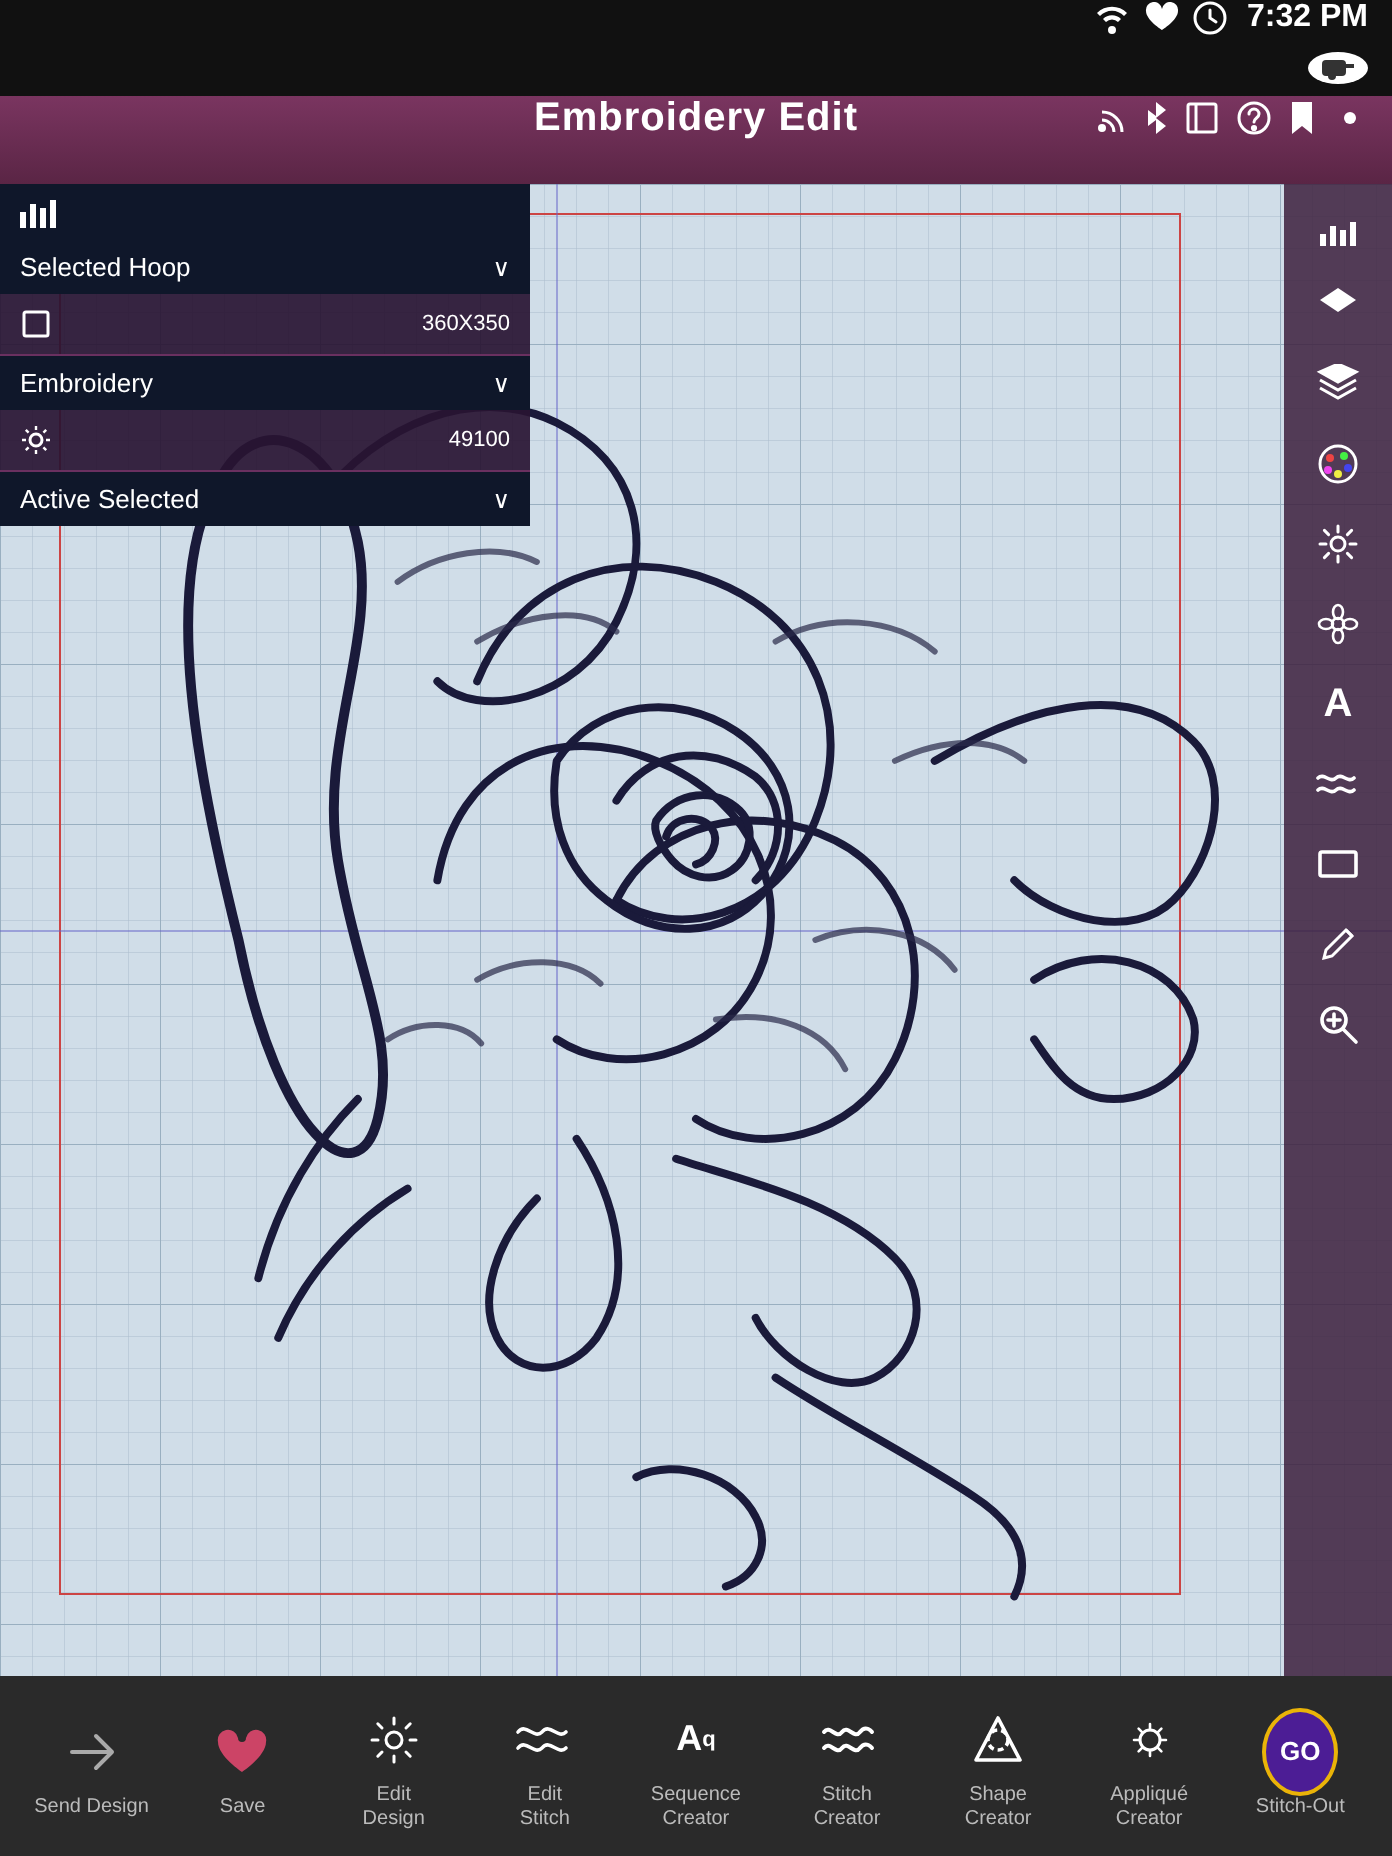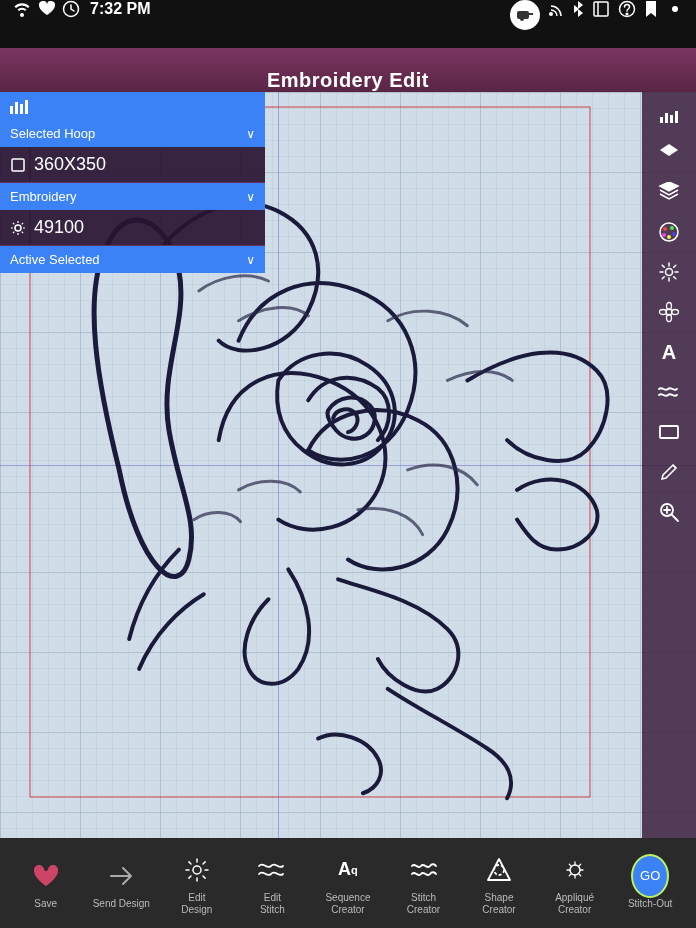--- a/index.html
+++ b/index.html
@@ -11,24 +11,25 @@
       overflow: hidden;
       position: relative;
     }
 
     
     #status-bar {
       width: 100%;
       height: 48px;
       background: #111;
       display: flex;
-      align-items: flex-start;
+      align-items: flex-end;
       padding: 0 12px;
       gap: 8px;
       color: white;
+      flex-direction: column;
     }
     .status-icons {
       display: flex;
       align-items: center;
       gap: 6px;
       flex: 1;
     }
     .status-time {
       font-size: 16px;
       font-weight: bold;
@@ -52,21 +53,21 @@
       color: #333;
       font-size: 14px;
     }
 
     
     #title-bar {
       width: 100%;
       height: 44px;
       background: linear-gradient(to bottom, #7a3560, #5a2545);
       display: flex;
-      align-items: flex-end;
+      align-items: flex-start;
       justify-content: center;
     }
     #title-bar span {
       color: white;
       font-size: 20px;
       font-weight: bold;
       letter-spacing: 0.5px;
     }
 
     
@@ -95,43 +96,44 @@
     #left-panel {
       position: absolute;
       top: 0;
       left: 0;
       width: 265px;
       z-index: 10;
       background: transparent;
     }
 
     .panel-header {
-      background: #3b82f6;
+      background: #0f172a;
       color: white;
       padding: 6px 10px;
       font-size: 13px;
       display: flex;
       align-items: center;
       gap: 6px;
       cursor: pointer;
     }
     .panel-header-inner {
       display: flex;
       align-items: center;
       width: 100%;
       justify-content: space-between;
     }
     .panel-item {
       background: rgba(40,20,50,0.92);
       color: white;
       padding: 7px 10px;
-      font-size: 18px;
+      font-size: 11px;
       display: flex;
       align-items: center;
       gap: 8px;
+      justify-content: space-between;
     }
     .panel-divider {
       height: 1px;
       background: #6a3060;
     }
 
     
     .bars-icon {
       display: flex;
       gap: 2px;
@@ -211,30 +213,30 @@
     }
     .bottom-btn span.label {
       font-size: 10px;
       text-align: center;
       color: #bbb;
       line-height: 1.2;
     }
     .go-btn {
       width: 44px;
       height: 44px;
-      background: #3b82f6;
+      background: #4c1d95;
       border-radius: 50%;
       display: flex;
       align-items: center;
       justify-content: center;
       color: white;
       font-size: 13px;
-      font-weight: normal;
+      font-weight: bold;
       cursor: pointer;
-      border: 2px solid #bef264;
+      border: 2px solid #eab308;
     }
 
     
     #embroidery-svg {
       position: absolute;
       top: 0; left: 0;
       width: 100%;
       height: 100%;
       pointer-events: none;
     }
@@ -522,34 +524,34 @@
       </svg>
     </div>
   </div>
 
 </div>
 
 <div id="bottom-toolbar">
 
   <div class="bottom-btn">
     <div class="icon-wrap">
+      <svg width="28" height="28" viewBox="0 0 28 28" fill="none" stroke="#aaa" stroke-width="2">
+        <path d="M4 14 L24 14 M16 6 L24 14 L16 22" stroke-linecap="round" stroke-linejoin="round"></path>
+      </svg>
+    </div>
+    <span class="label">Send Design</span>
+  </div>
+
+  <div class="bottom-btn">
+    <div class="icon-wrap">
       <svg width="28" height="26" viewBox="0 0 28 26" fill="#cc4466">
         <path d="M14 23 C14 23 2 15 2 8 a5 5 0 0 1 10-2 2 2 0 0 0 4 0 a5 5 0 0 1 10 2 C26 15 14 23 14 23Z"></path>
       </svg>
     </div>
     <span class="label">Save</span>
-  </div>
-
-  <div class="bottom-btn">
-    <div class="icon-wrap">
-      <svg width="28" height="28" viewBox="0 0 28 28" fill="none" stroke="#aaa" stroke-width="2">
-        <path d="M4 14 L24 14 M16 6 L24 14 L16 22" stroke-linecap="round" stroke-linejoin="round"></path>
-      </svg>
-    </div>
-    <span class="label">Send Design</span>
   </div>
 
   <div class="bottom-btn">
     <div class="icon-wrap">
       <svg width="30" height="30" viewBox="0 0 30 30" fill="white">
         <circle cx="15" cy="15" r="4" fill="none" stroke="white" stroke-width="1.5"></circle>
         <path d="M15 4v3M15 23v3M4 15h3M23 15h3M6.9 6.9l2.1 2.1M21 21l2.1 2.1M6.9 23.1l2.1-2.1M21 9l2.1-2.1" stroke="white" stroke-width="1.5" stroke-linecap="round"></path>
       </svg>
     </div>
     <span class="label">Edit<br>Design</span>

